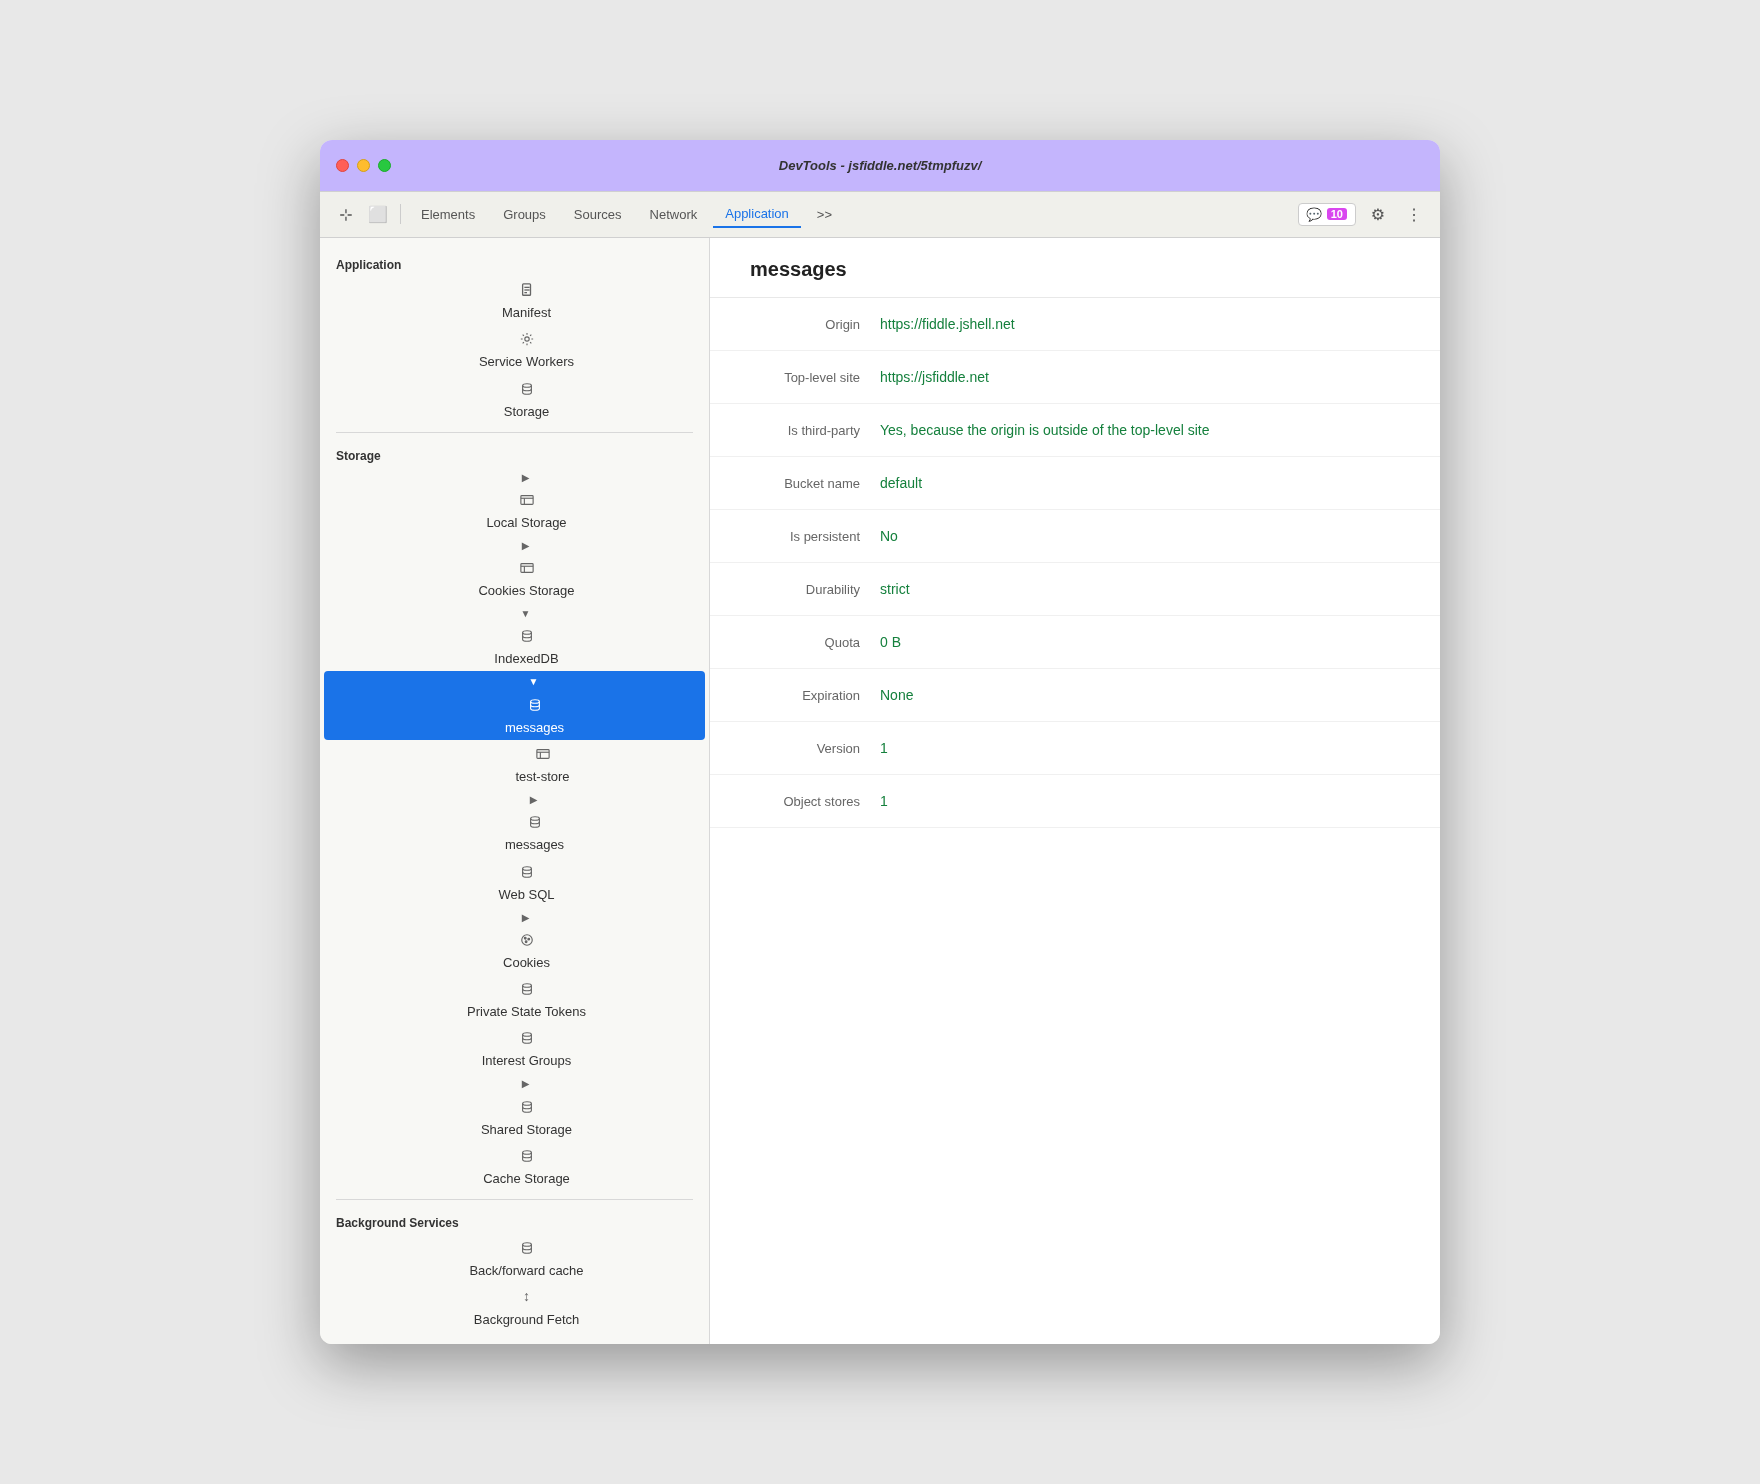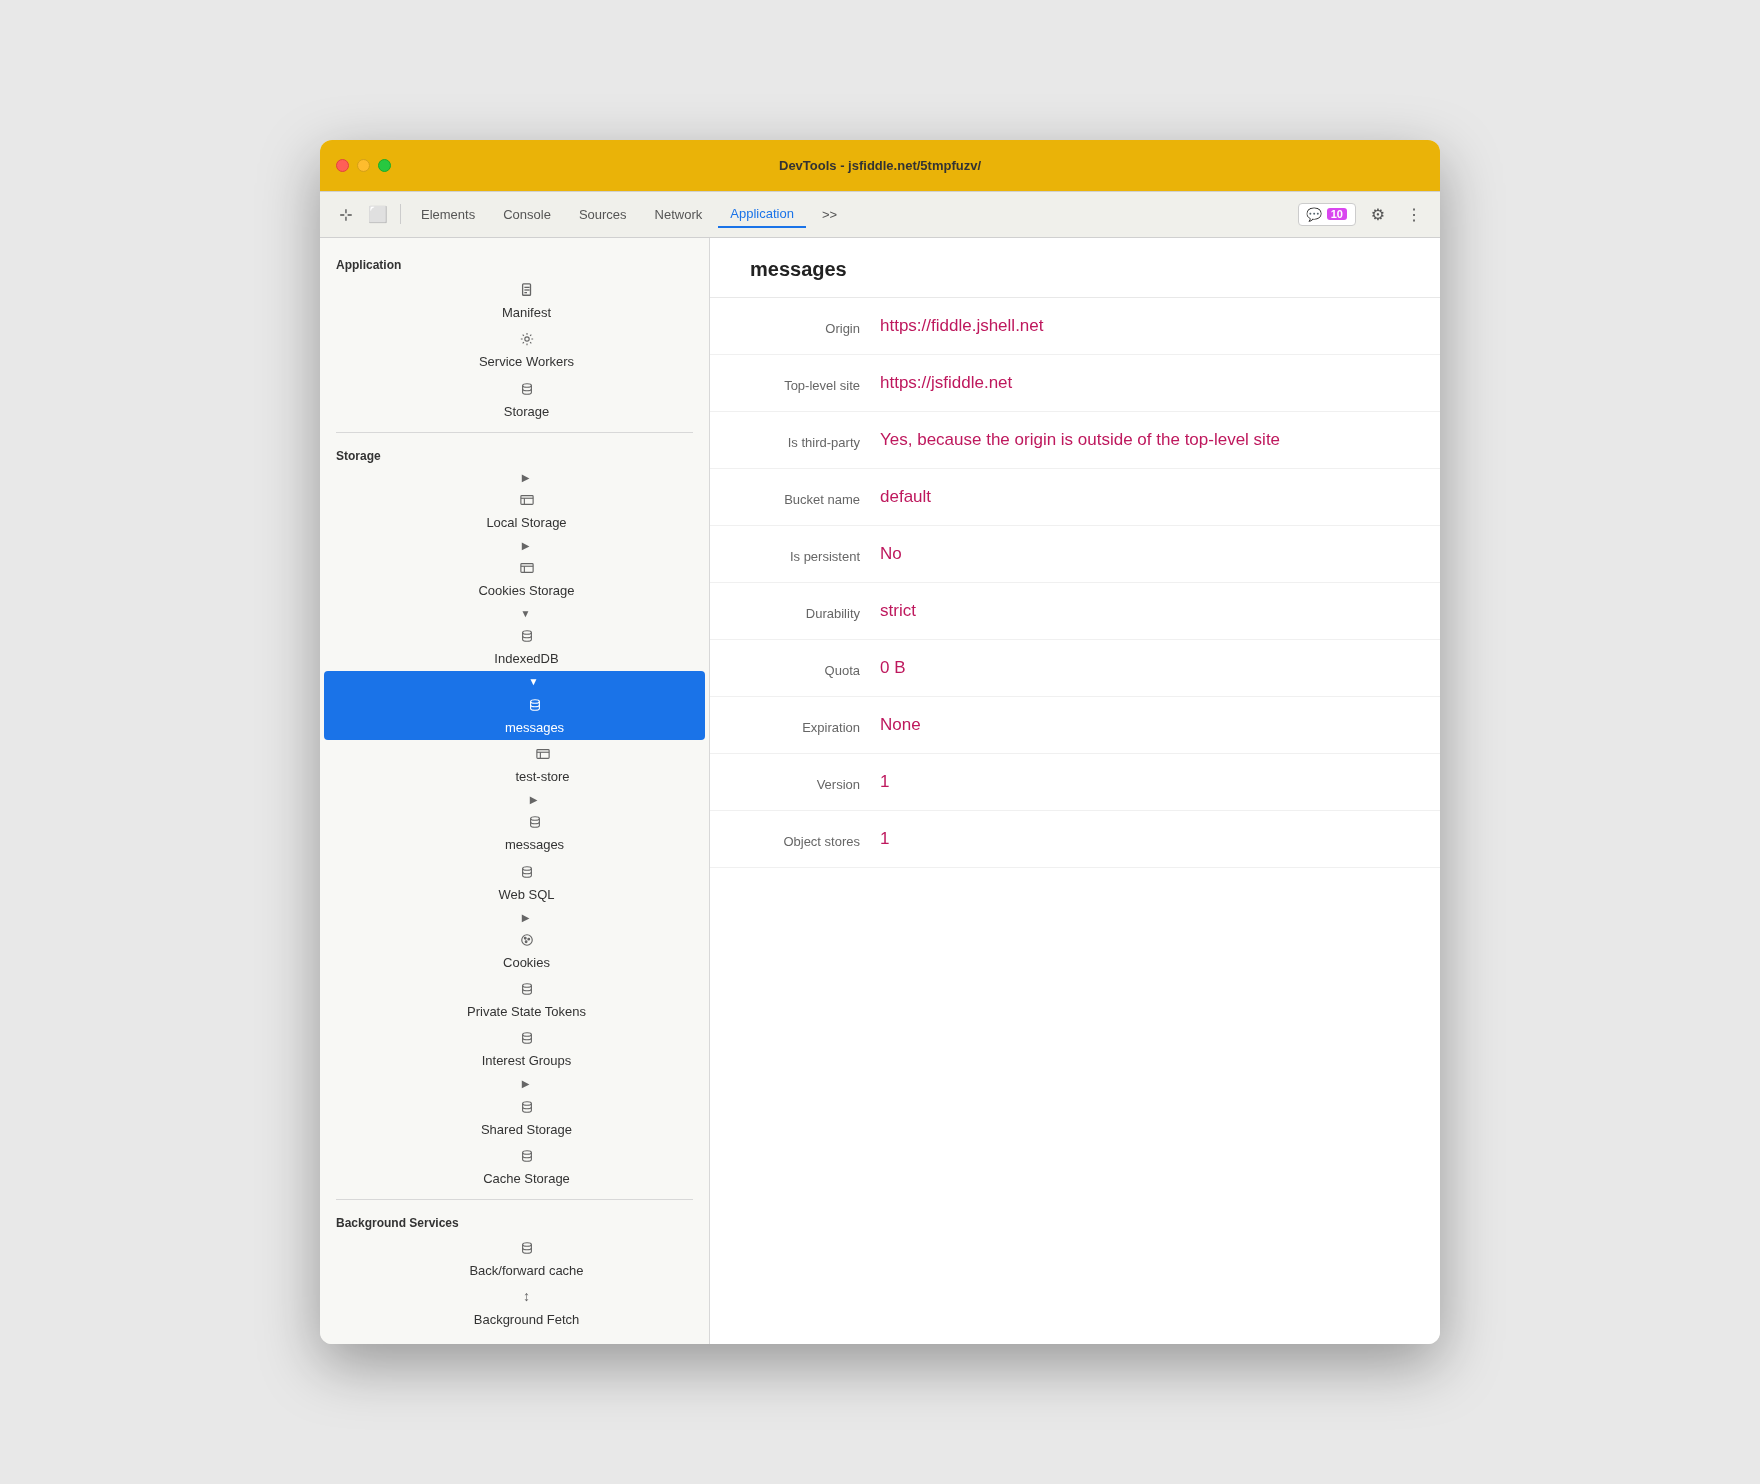--- a/index.html
+++ b/index.html
@@ -13,27 +13,28 @@
     }
     .window {
       width: 1120px;
       background: #f5f5f0;
       border-radius: 12px;
       box-shadow: 0 20px 60px rgba(0,0,0,0.35);
       overflow: hidden;
     }
     
     .titlebar {
-      background: #eab308;
+      background: #c4b5fd;
       height: 52px;
       display: flex;
       align-items: center;
       padding: 0 16px;
       border-bottom: 1px solid #d0d0d0;
       position: relative;
+      font-style: italic;
     }
     .traffic-lights {
       display: flex;
       gap: 8px;
     }
     .tl {
       width: 13px;
       height: 13px;
       border-radius: 50%;
     }
@@ -201,22 +202,22 @@
     .detail-label {
       width: 130px;
       min-width: 130px;
       font-size: 13px;
       color: #666;
       text-align: right;
       padding-right: 20px;
       padding-top: 1px;
     }
     .detail-value {
-      font-size: 17px;
-      color: #be185d;
+      font-size: 14px;
+      color: #15803d;
     }
     .content-actions {
       padding: 24px 40px;
       display: flex;
       gap: 12px;
     }
     .btn {
       padding: 6px 16px;
       border: 1px solid #1a73e8;
       border-radius: 4px;
@@ -247,21 +248,21 @@
       <div class="tl tl-green"></div>
     </div>
     <span class="titlebar-title">DevTools - jsfiddle.net/5tmpfuzv/</span>
   </div>
 
   <div class="toolbar">
     <div class="toolbar-icon">⊹</div>
     <div class="toolbar-icon">⬜</div>
     <div class="toolbar-sep"></div>
     <div class="toolbar-tab">Elements</div>
-    <div class="toolbar-tab">Console</div>
+    <div class="toolbar-tab">Groups</div>
     <div class="toolbar-tab">Sources</div>
     <div class="toolbar-tab">Network</div>
     <div class="toolbar-tab active">Application</div>
     <div class="toolbar-tab">&gt;&gt;</div>
     <div class="toolbar-right">
       <div class="badge-btn">
         <span>💬</span>
         <span class="badge-count">10</span>
       </div>
       <div class="toolbar-icon">⚙</div>

